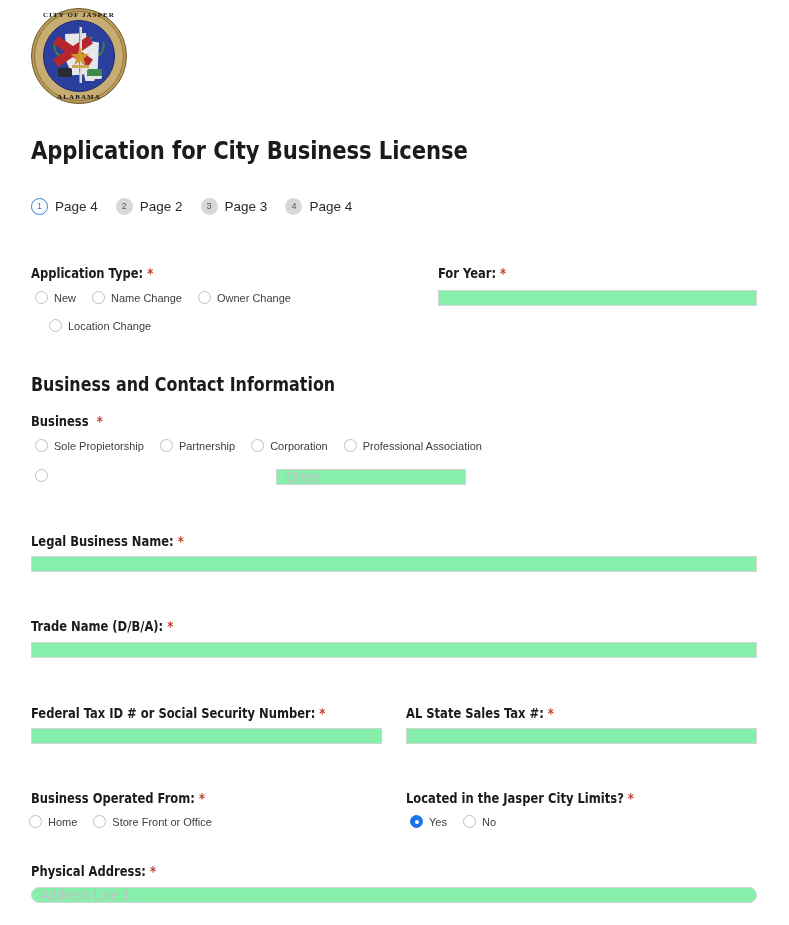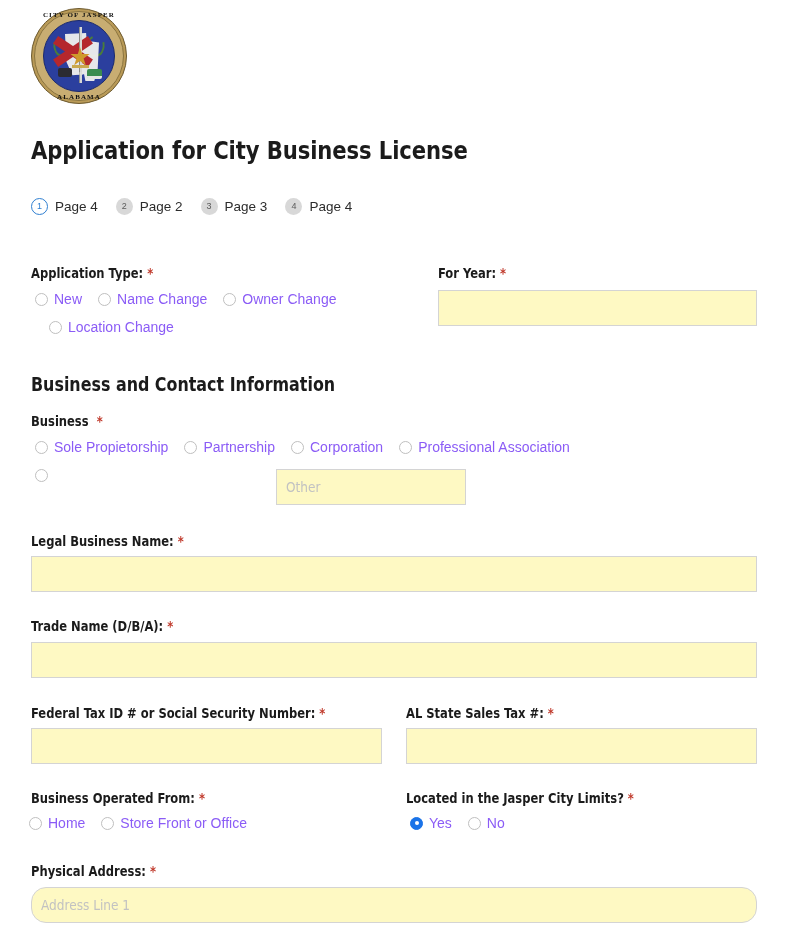--- a/index.html
+++ b/index.html
@@ -262,30 +262,30 @@
     content: "";
     position: absolute;
     left: 3.5px;
     top: 3.5px;
     width: 4px;
     height: 4px;
     border-radius: 50%;
     background: #ffffff;
   }
   .radio-text {
-    font-size: 14px;
-    color: #8b5cf6;
+    font-size: 11px;
+    color: #404040;
     white-space: nowrap;
   }
 
   .textinput {
     position: absolute;
     border: 1px solid #d4d4d4;
-    background: #fef9c3;
-    height: 36px;
+    background: #86efac;
+    height: 16px;
     padding: 0 9px;
     font-family: "Liberation Sans Narrow", "DejaVu Sans Condensed", "Liberation Sans", sans-serif;
     font-size: 13.5px;
     color: #2b2b2b;
     outline: none;
   }
   .textinput::placeholder {
     color: #c2c2c2;
   }
 </style>

